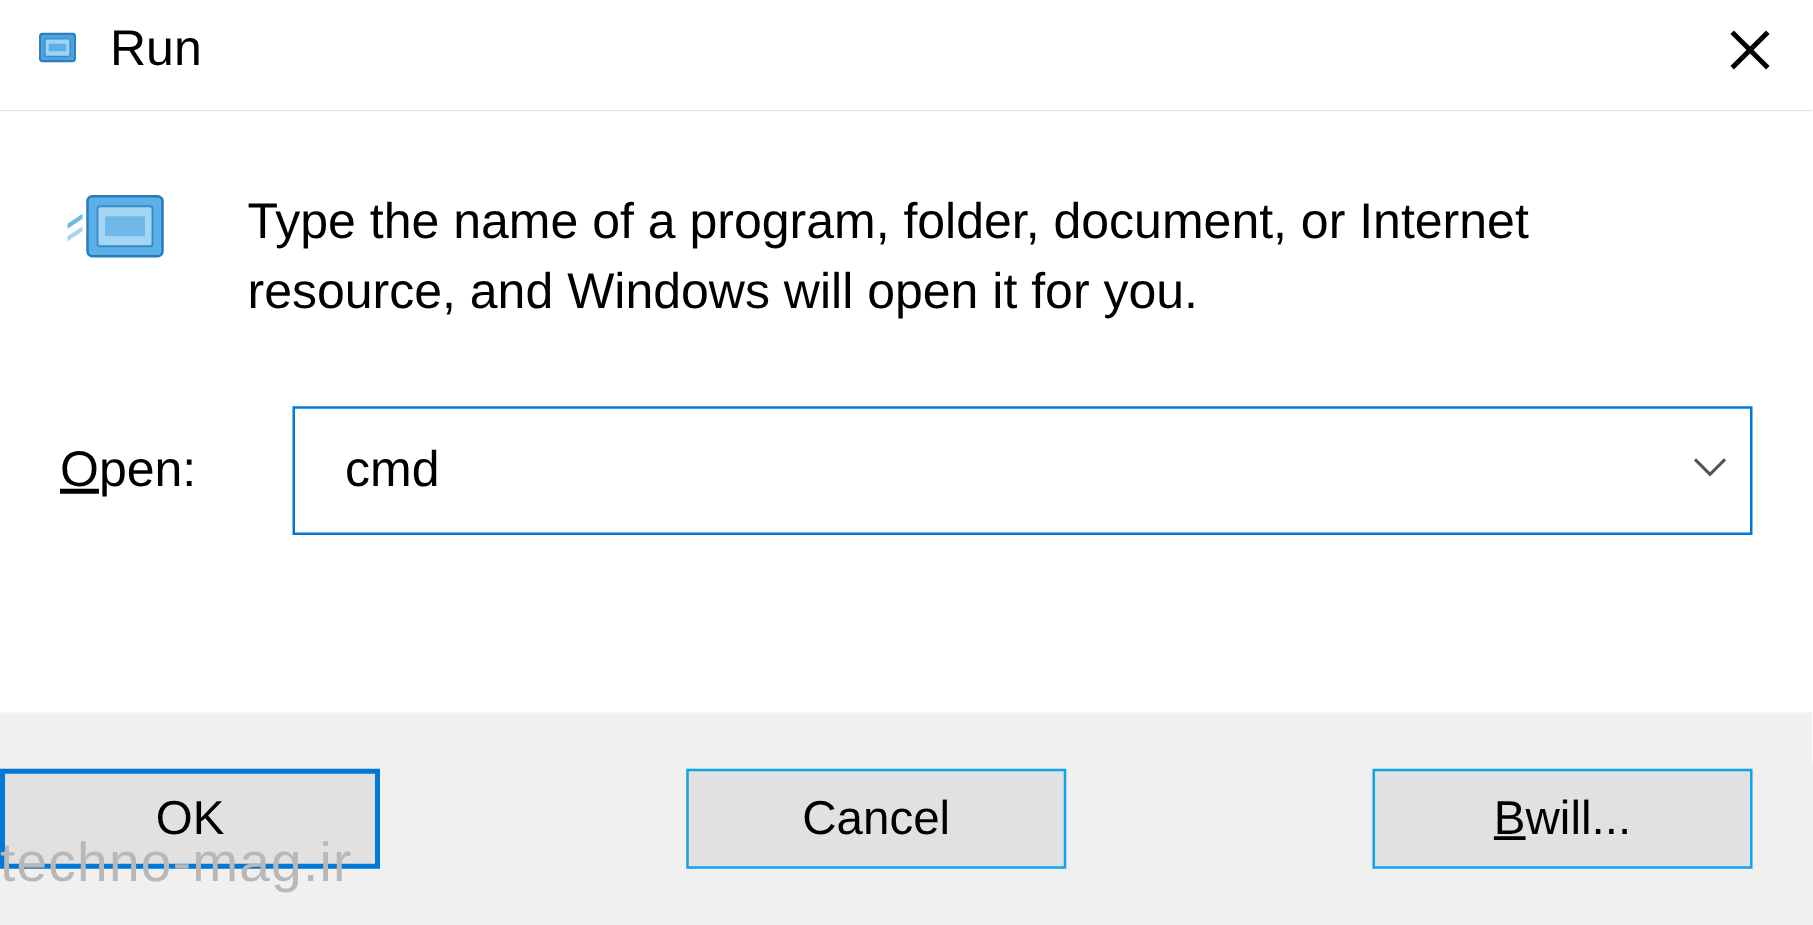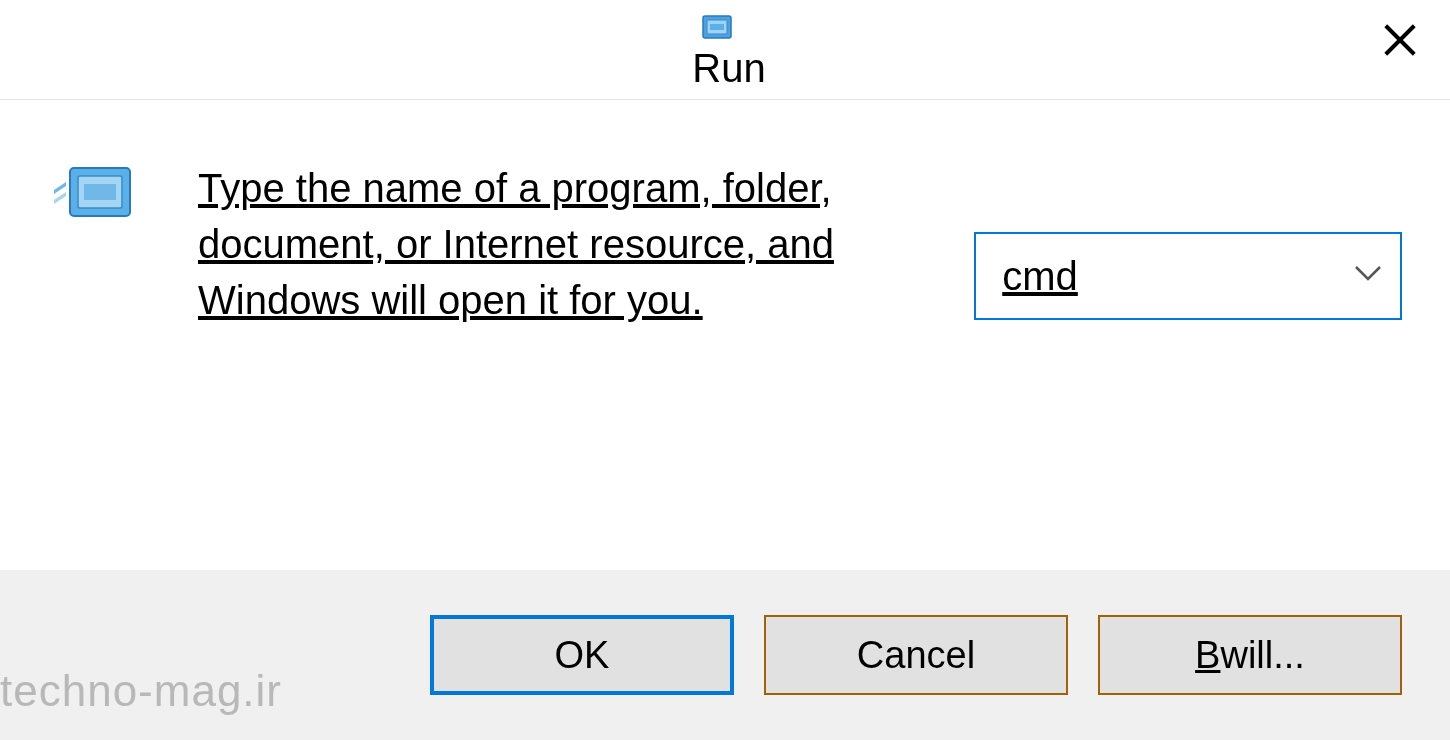--- a/index.html
+++ b/index.html
@@ -13,22 +13,21 @@
       height: 740px;
       background: #ffffff;
       position: relative;
     }
     .titlebar {
       display: flex;
       align-items: center;
       padding: 10px 20px 20px 28px;
       border-bottom: 1px solid #e5e5e5;
       position: relative;
-      height: 100px;
-      flex-direction: column;
+      height: 89px;
     }
     .titlebar-icon {
       width: 36px;
       height: 36px;
       margin-right: 24px;
       display: flex;
       align-items: center;
       justify-content: center;
     }
     .titlebar-text {
@@ -49,22 +48,21 @@
       background: transparent;
       border: none;
     }
     .close-btn svg {
       width: 38px;
       height: 38px;
     }
     .body-area {
       padding: 60px 48px 60px 48px;
       display: flex;
-      flex-direction: row;
-      text-decoration: underline;
+      flex-direction: column;
     }
     .desc-row {
       display: flex;
       align-items: flex-start;
       margin-bottom: 64px;
     }
     .desc-icon {
       width: 90px;
       height: 70px;
       margin-right: 60px;
@@ -90,24 +88,24 @@
       text-decoration: underline;
     }
     .combo-wrap {
       position: relative;
       flex: 1;
       display: flex;
       align-items: center;
     }
     .combo-input {
       width: 100%;
-      height: 88px;
+      height: 103px;
       border: 2px solid #0078d7;
       font-size: 40px;
-      padding: 0 60px 0 26px;
+      padding: 0 60px 0 40px;
       outline: none;
       font-family: inherit;
       color: #000;
       background: #fff;
     }
     .combo-chevron {
       position: absolute;
       right: 20px;
       top: 50%;
       transform: translateY(-50%);
@@ -115,30 +113,30 @@
     }
     .button-bar {
       position: absolute;
       bottom: 0;
       left: 0;
       right: 0;
       height: 170px;
       background: #f0f0f0;
       display: flex;
       align-items: center;
-      justify-content: flex-end;
+      justify-content: space-between;
       padding-right: 48px;
-      gap: 30px;
+      gap: 12px;
     }
     .dlg-btn {
       width: 304px;
       height: 80px;
       font-size: 38px;
       background: #e1e1e1;
-      border: 2px solid #a16207;
+      border: 2px solid #0ea5e9;
       cursor: pointer;
       font-family: inherit;
       color: #000;
     }
     .dlg-btn.primary {
       border: 4px solid #0078d7;
     }
     .dlg-btn .underline {
       text-decoration: underline;
     }
@@ -180,20 +178,21 @@
         <path d="M6 40 L18 32 L18 36 L6 44 Z" fill="#a5d5f5"></path>
         <rect x="22" y="8" width="60" height="48" rx="4" fill="#5ab0e8" stroke="#2a7ab8" stroke-width="2"></rect>
         <rect x="30" y="16" width="44" height="32" rx="2" fill="#a5d5f5" stroke="#3a8ac8" stroke-width="1.5"></rect>
         <rect x="36" y="24" width="32" height="16" rx="1" fill="#6fb8e8"></rect>
       </svg>
     </div>
     <div class="desc-text">Type the name of a program, folder, document, or Internet resource, and Windows will open it for you.</div>
   </div>
 
   <div class="input-row">
+    <div class="input-label"><span class="underline">O</span><span>pen:</span></div>
     <div class="combo-wrap">
       <input type="text" class="combo-input" value="cmd" style="">
       <span class="combo-chevron">
         <svg width="28" height="18" viewBox="0 0 28 18">
           <polyline points="2,2 14,14 26,2" fill="none" stroke="#555" stroke-width="2.5"></polyline>
         </svg>
       </span>
     </div>
   </div>
 </div>

